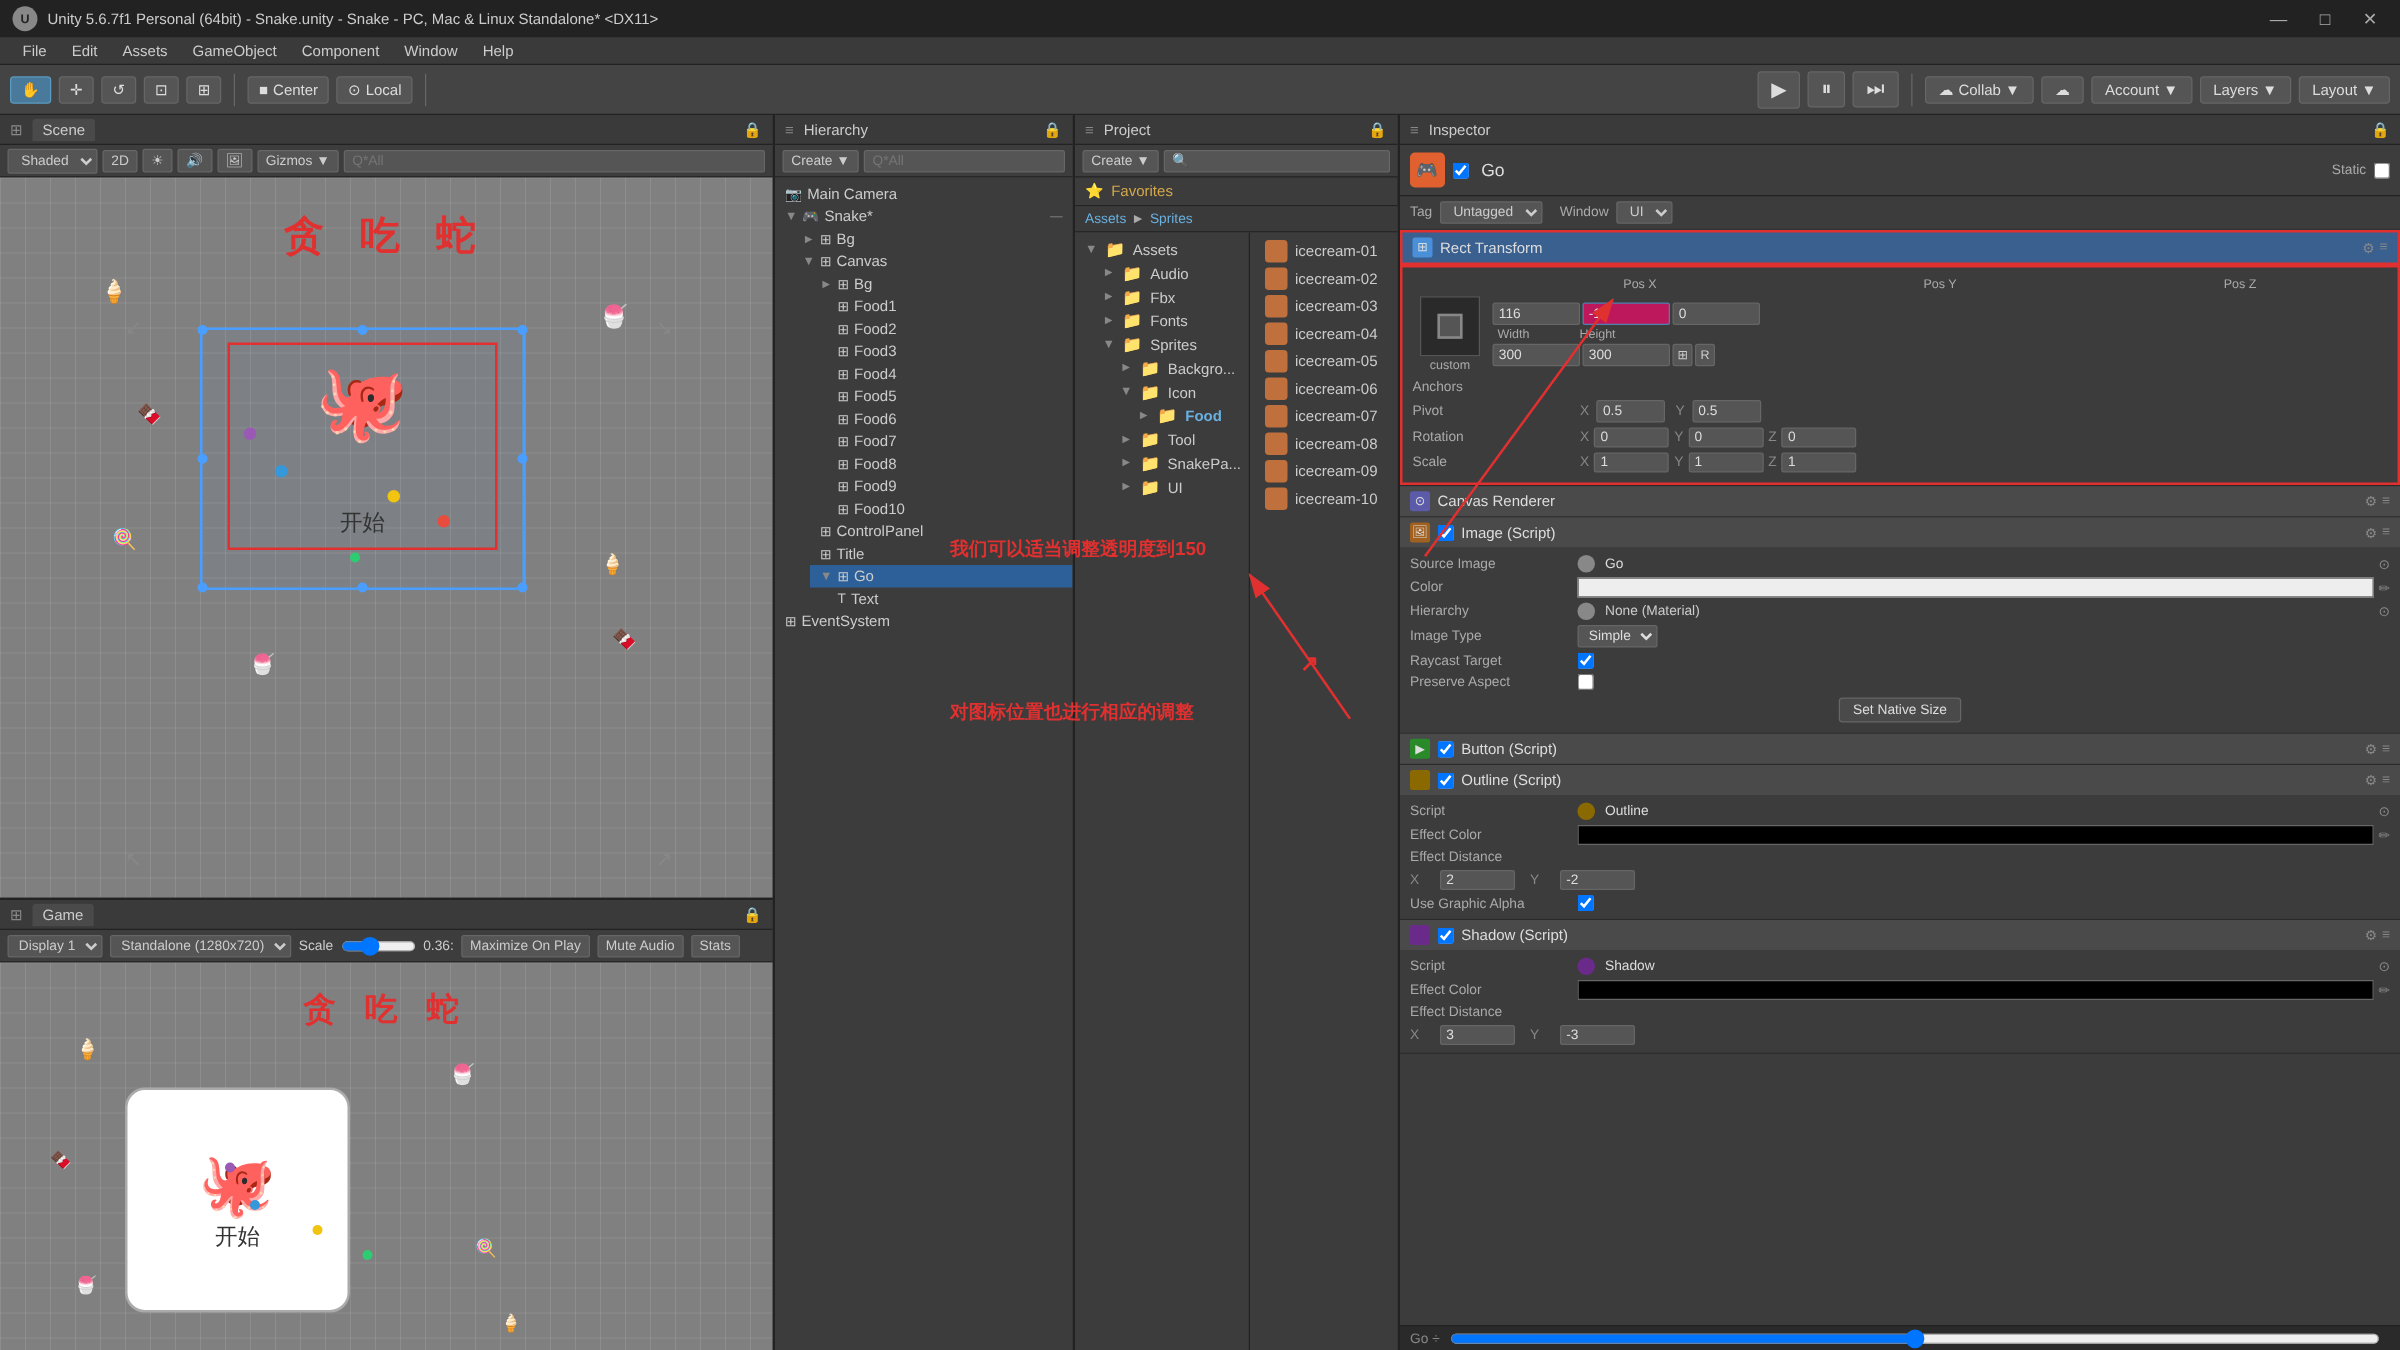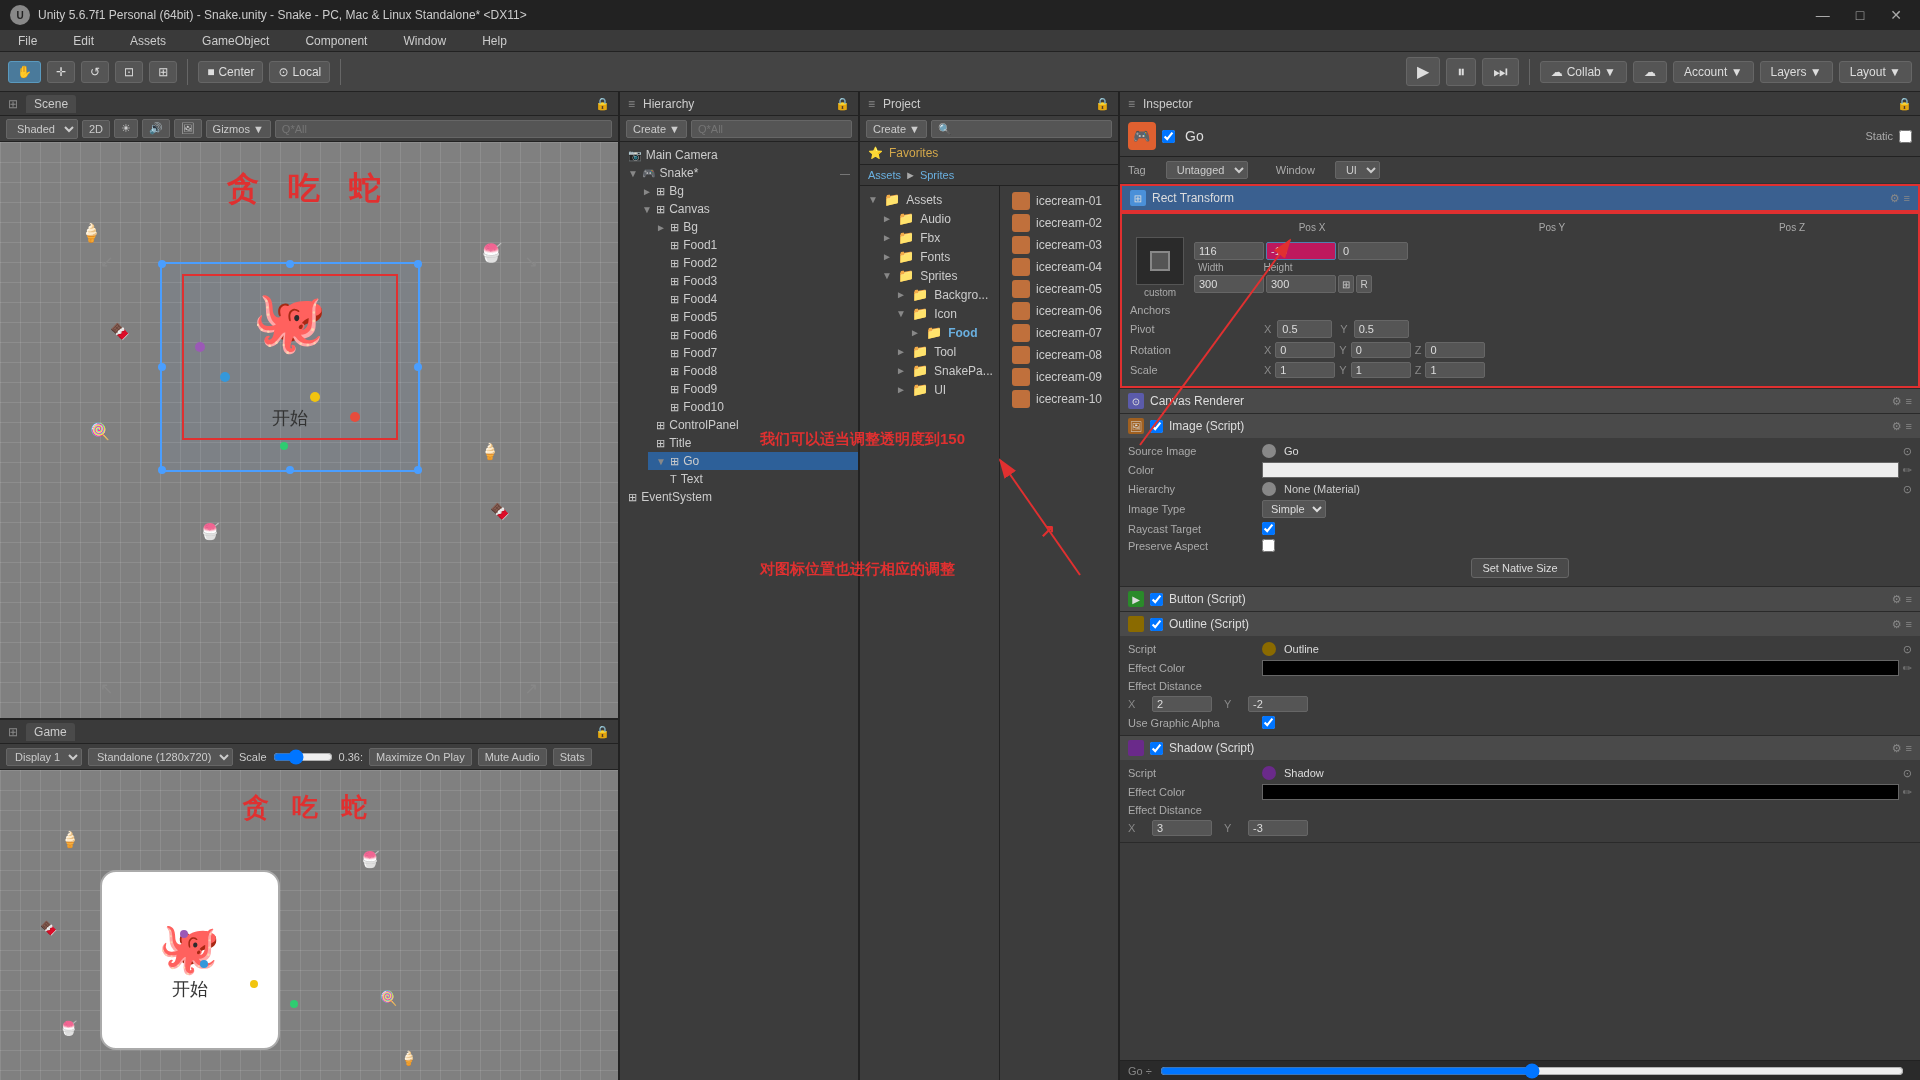--- a/index.html
+++ b/index.html
@@ -7,21 +7,21 @@
 
     
     #title-bar { background: #222; height: 30px; display: flex; align-items: center; padding: 0 10px; justify-content: space-between; }
     #title-bar .title-left { display: flex; align-items: center; gap: 8px; }
     #title-bar .unity-logo { width: 20px; height: 20px; background: #888; border-radius: 50%; display: flex; align-items: center; justify-content: center; color: #222; font-weight: bold; font-size: 10px; }
     #title-bar .title-text { color: #ccc; font-size: 12px; }
     #title-bar .win-controls { display: flex; gap: 10px; }
     #title-bar .win-btn { color: #aaa; cursor: pointer; font-size: 14px; padding: 0 8px; }
 
     
-    #menu-bar { background: #3a3a3a; height: 22px; display: flex; align-items: center; padding: 0 8px; border-bottom: 1px solid #222; gap: 16px; }
+    #menu-bar { background: #3a3a3a; height: 22px; display: flex; align-items: center; padding: 0 8px; border-bottom: 1px solid #222; }
     .menu-item { padding: 2px 10px; color: #ccc; cursor: pointer; font-size: 12px; }
 
     
     #toolbar { background: #444; height: 40px; display: flex; align-items: center; padding: 0 8px; gap: 6px; border-bottom: 1px solid #222; }
     .tool-btn { background: #555; border: 1px solid #666; color: #ddd; padding: 3px 8px; cursor: pointer; border-radius: 3px; font-size: 12px; display: flex; align-items: center; gap: 4px; }
     .tool-btn.active { background: #4a7a9b; border-color: #5a9abf; }
     .toolbar-sep { width: 1px; height: 26px; background: #666; margin: 0 4px; }
     .toolbar-right { margin-left: auto; display: flex; align-items: center; gap: 6px; }
     .play-btn { background: #555; border: 1px solid #666; color: #ddd; padding: 4px 10px; cursor: pointer; border-radius: 3px; font-size: 16px; }
     .dropdown-btn { background: #555; border: 1px solid #666; color: #ddd; padding: 3px 10px; cursor: pointer; border-radius: 3px; display: flex; align-items: center; gap: 4px; font-size: 12px; }
@@ -76,21 +76,21 @@
     .proj-indent2 { margin-left: 28px; }
     .folder-arrow { font-size: 10px; color: #888; width: 10px; }
 
     
     #inspector-panel { flex: 1; display: flex; flex-direction: column; background: #3c3c3c; min-width: 300px; }
     #inspector-obj { background: #3d3d3d; padding: 6px 8px; border-bottom: 1px solid #222; display: flex; align-items: center; gap: 6px; }
     .insp-icon { width: 28px; height: 28px; background: #e06030; border-radius: 4px; display: flex; align-items: center; justify-content: center; color: white; font-size: 14px; }
     .insp-name { font-size: 14px; color: #ddd; flex: 1; }
     .insp-checkbox { margin-right: 4px; }
     .insp-static { color: #aaa; font-size: 11px; }
-    .insp-tag-row { padding: 4px 8px; display: flex; align-items: center; gap: 20px; font-size: 11px; color: #aaa; border-bottom: 1px solid #333; }
+    .insp-tag-row { padding: 4px 8px; display: flex; align-items: center; gap: 6px; font-size: 11px; color: #aaa; border-bottom: 1px solid #333; }
     .insp-tag-val { background: #555; border: 1px solid #666; color: #ccc; padding: 1px 6px; border-radius: 2px; font-size: 11px; }
 
     
     .component-section { border-bottom: 1px solid #2a2a2a; }
     .comp-header { background: #4a4a4a; padding: 4px 8px; display: flex; align-items: center; gap: 6px; cursor: pointer; font-size: 12px; color: #ddd; }
     .comp-icon { width: 16px; height: 16px; border-radius: 2px; display: inline-flex; align-items: center; justify-content: center; font-size: 10px; }
     .comp-icon-rect { background: #4a90d9; }
     .comp-icon-canvas { background: #5b5baa; }
     .comp-icon-image { background: #a06020; }
     .comp-icon-button { background: #2a8a2a; }

